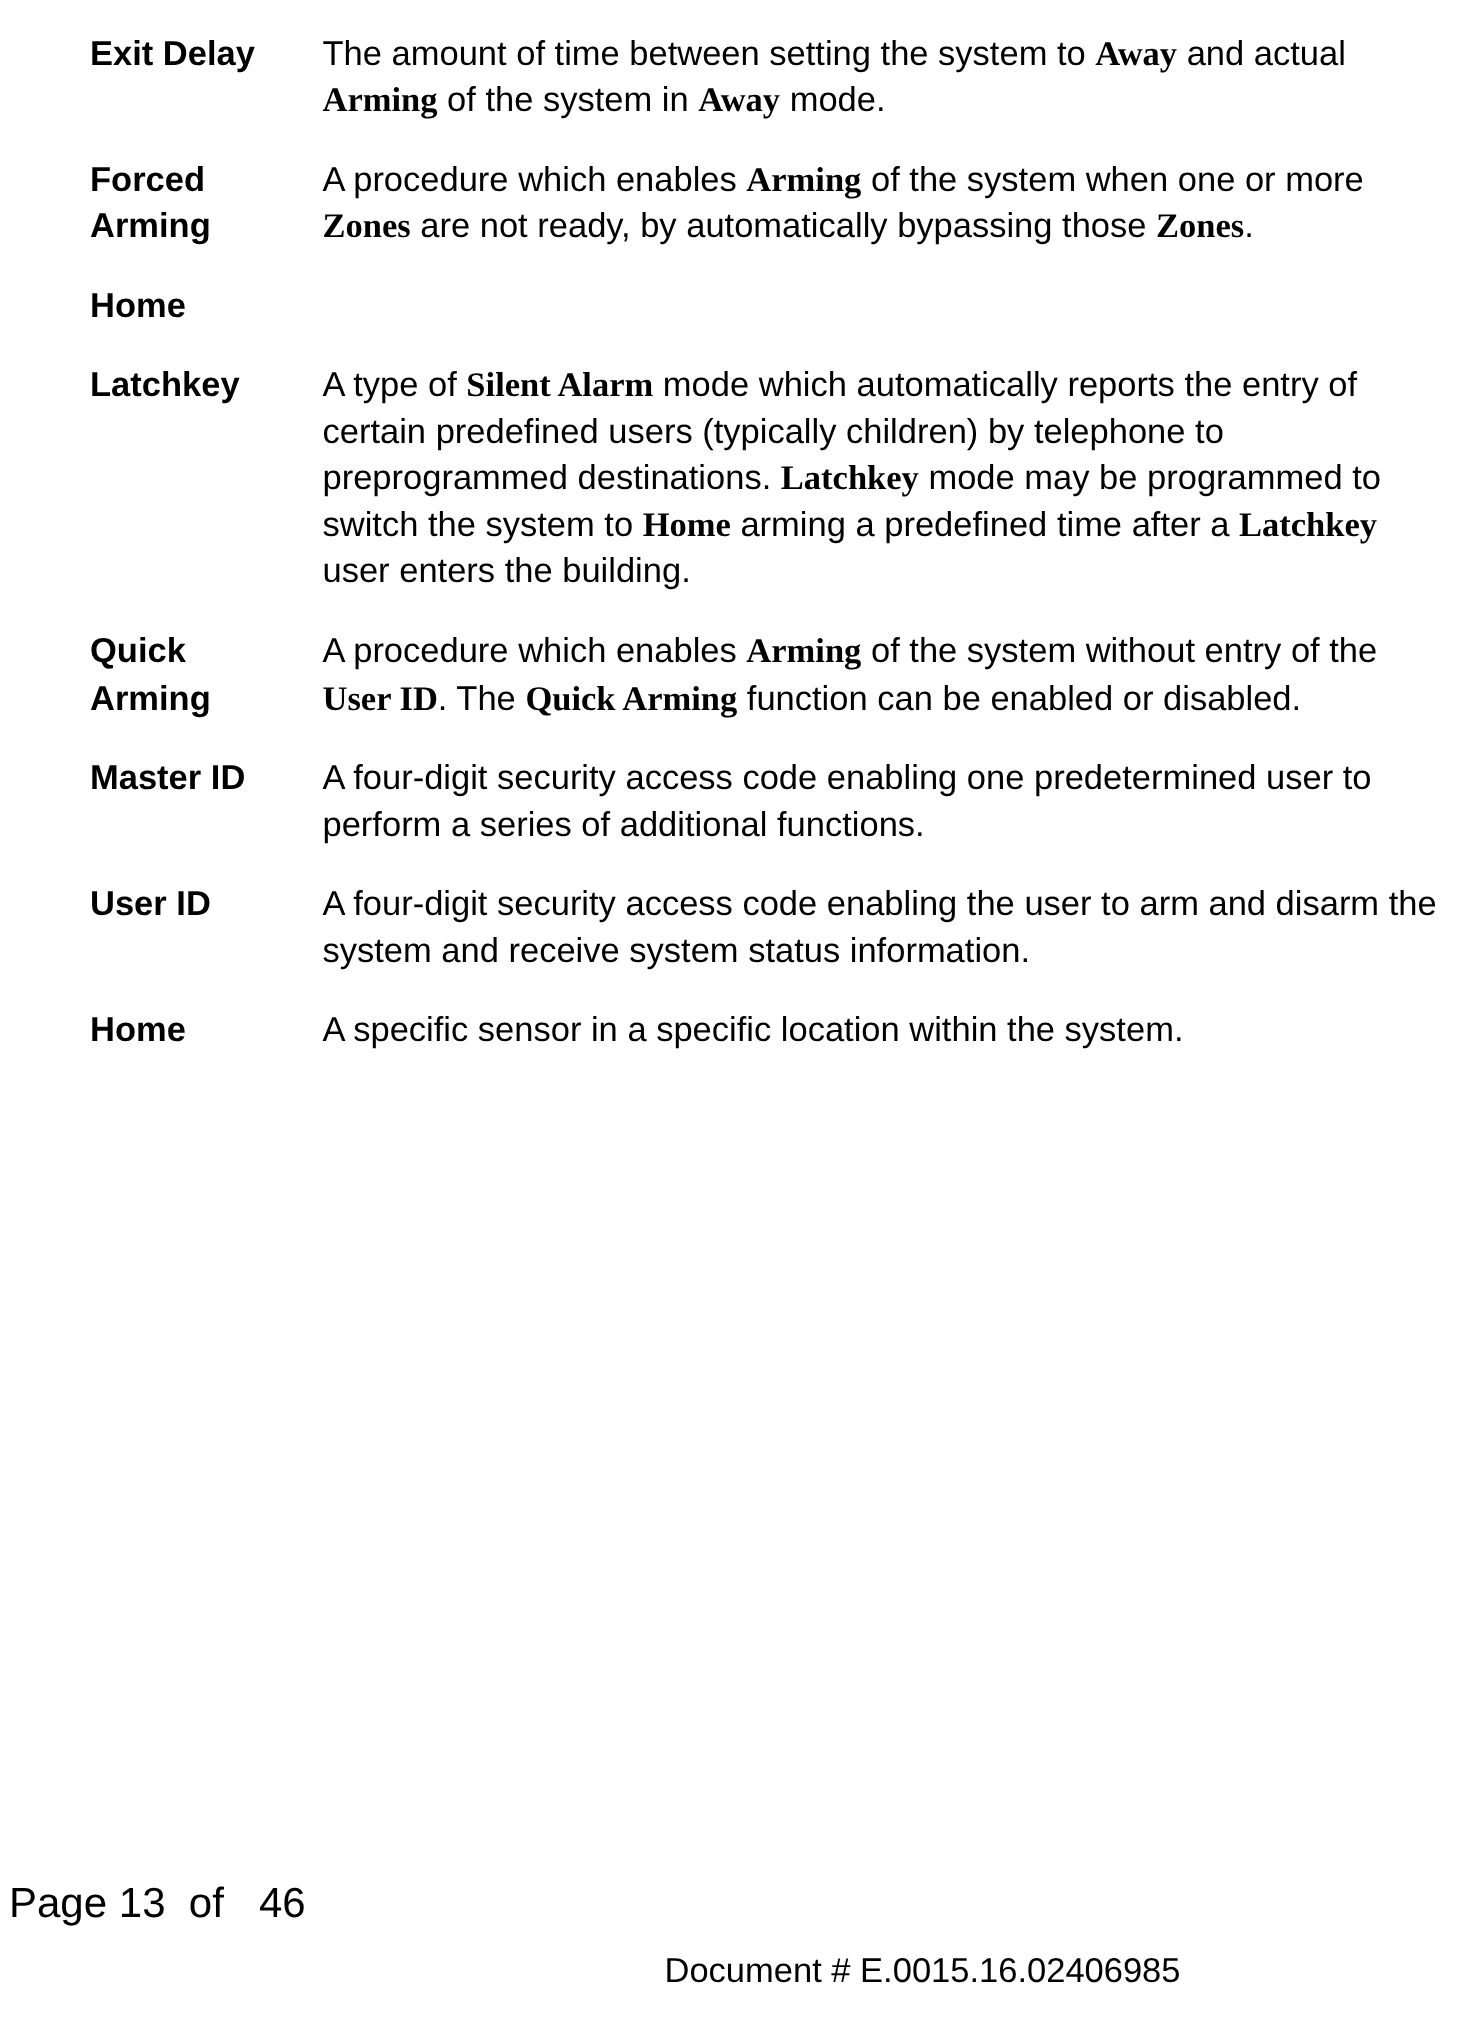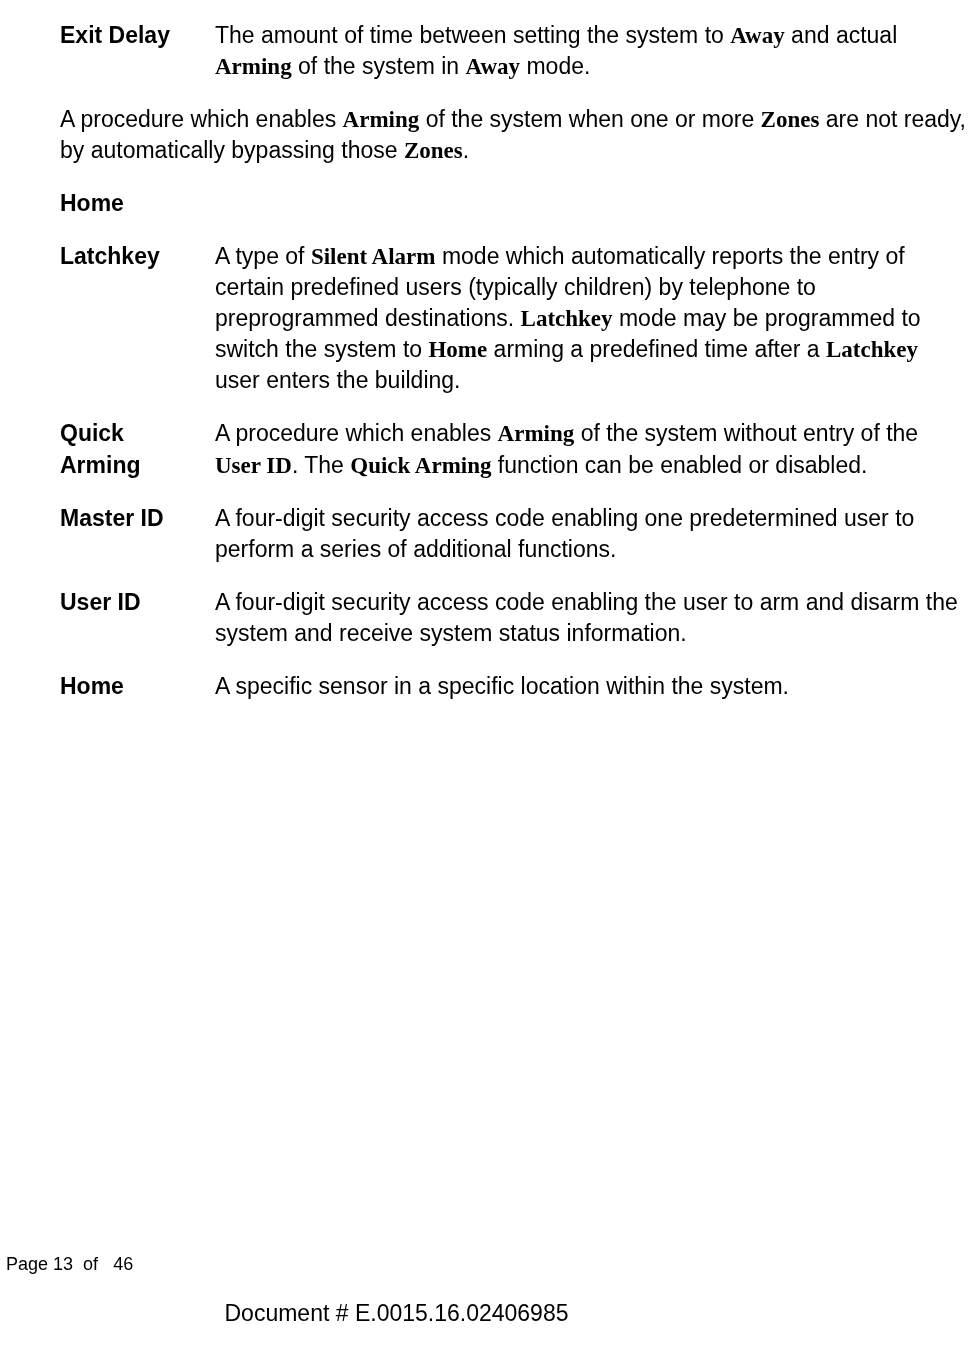--- a/index.html
+++ b/index.html
@@ -28,41 +28,42 @@
   }
   .def b { font-weight: bold; font-family: Liberation Serif, serif; }
   .footer {
     position: absolute;
     left: 0;
     bottom: 20px;
     width: 100%;
     padding: 0 10px 0 0;
   }
   .page-line {
-    font-size: 18px;
-    margin-bottom: 22px;
+    font-size: 28px;
+    margin-bottom: 10px;
     padding-left: 6px;
   }
   .doc-line {
     display: flex;
-    justify-content: center;
+    justify-content: flex-end;
     font-size: 23px;
     padding-left: 6px;
     padding-right: 180px;
   }
 </style>
 </head>
 <body>
 
 <div id="entries-container">
     <div class="entry">
       <div class="term">Exit Delay</div>
       <div class="def">The amount of time between setting the system to <b>Away</b> and actual <b>Arming</b> of the system in <b>Away</b> mode.</div>
     </div>
     <div class="entry">
+      <div class="term">Forced Arming</div>
       <div class="def">A procedure which enables <b>Arming</b> of the system when one or more <b>Zones</b> are not ready, by automatically bypassing those <b>Zones</b>.</div>
     </div>
     <div class="entry">
       <div class="term">Home</div>
     </div>
     <div class="entry">
       <div class="term">Latchkey</div>
       <div class="def">A type of <b>Silent Alarm</b> mode which automatically reports the entry of certain predefined users (typically children) by telephone to preprogrammed destinations. <b>Latchkey</b> mode may be programmed to switch the system to <b>Home</b> arming a predefined time after a <b>Latchkey</b> user enters the building.</div>
     </div>
     <div class="entry">

